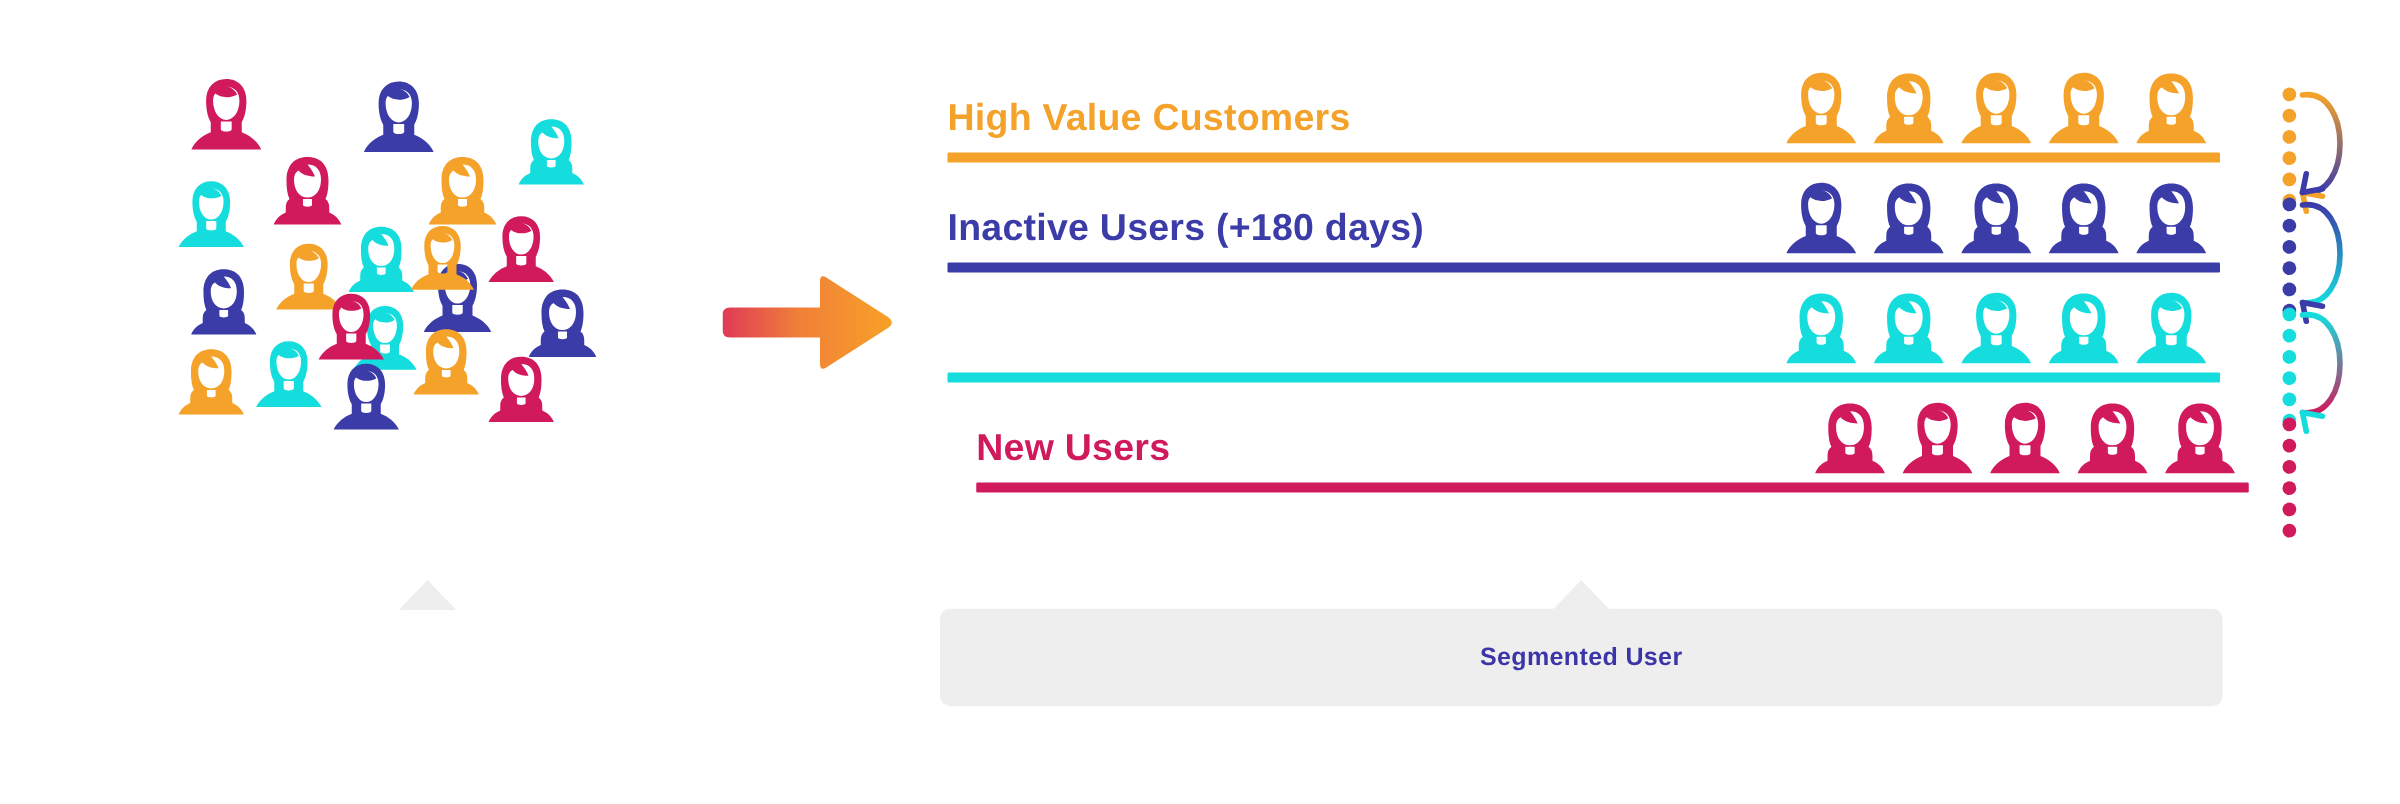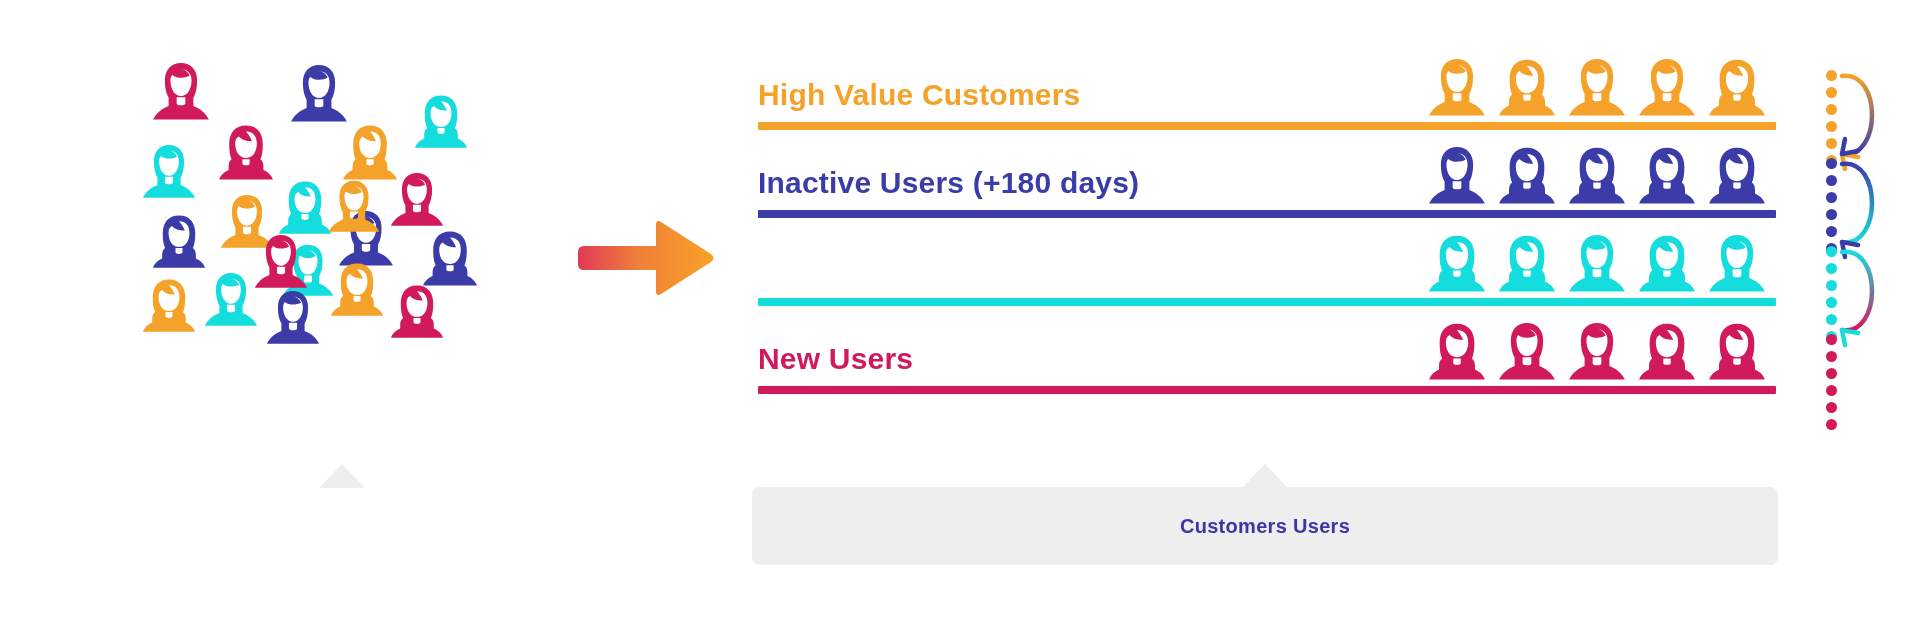--- a/index.html
+++ b/index.html
@@ -189,21 +189,21 @@
             </svg></div>
           <div class="sp" style="left: 210px;"><svg width="62" height="62" viewBox="0 0 100 100">
               <path d="M50 6 C31 6 22 19 22 37 C22 47 23 56 26 62 C22 65 21 69 21 74 L21 80 C14 83 8 88 5 96 L95 96 C92 88 86 83 79 80 L79 74 C79 69 78 65 74 62 C77 56 78 47 78 37 C78 19 69 6 50 6 Z M50 16 C62 16 68 24 68 36 C68 50 61 60 50 60 C39 60 32 50 32 36 C32 30 34 26 38 24 C42 29 50 32 60 32 C58 27 55 22 50 16 Z M44 62 L56 62 L56 70 C56 73 44 73 44 70 Z" fill="#15DDDD" fill-rule="evenodd"></path>
             </svg></div>
           <div class="sp" style="left: 280px;"><svg width="62" height="62" viewBox="0 0 100 100">
               <path d="M50 5 C34 5 24 16 24 33 C24 45 26 54 30 61 L30 74 C20 78 10 85 5 96 L95 96 C90 85 80 78 70 74 L70 61 C74 54 76 45 76 33 C76 16 66 5 50 5 Z M50 15 C61 15 67 22 67 33 C67 47 60 58 50 58 C40 58 33 47 33 33 C33 29 34 26 36 24 C43 30 56 30 64 25 C61 19 56 15 50 15 Z M43 60 L57 60 L57 70 C57 74 43 74 43 70 Z" fill="#15DDDD" fill-rule="evenodd"></path>
             </svg></div>
         </div>
         <div class="segment-bar" style="background: rgb(21, 221, 221);"></div>
       </div>
-      <div class="segment-row" style="top: 264px;">
+      <div class="segment-row" style="top: 264px; margin-left: 23px;">
         <div class="segment-label" style="color: rgb(208, 26, 91);">New Users</div>
         <div class="segment-people">
           <div class="sp" style="left: 0px;"><svg width="62" height="62" viewBox="0 0 100 100">
               <path d="M50 6 C31 6 22 19 22 37 C22 47 23 56 26 62 C22 65 21 69 21 74 L21 80 C14 83 8 88 5 96 L95 96 C92 88 86 83 79 80 L79 74 C79 69 78 65 74 62 C77 56 78 47 78 37 C78 19 69 6 50 6 Z M50 16 C62 16 68 24 68 36 C68 50 61 60 50 60 C39 60 32 50 32 36 C32 30 34 26 38 24 C42 29 50 32 60 32 C58 27 55 22 50 16 Z M44 62 L56 62 L56 70 C56 73 44 73 44 70 Z" fill="#D01A5B" fill-rule="evenodd"></path>
             </svg></div>
           <div class="sp" style="left: 70px;"><svg width="62" height="62" viewBox="0 0 100 100">
               <path d="M50 5 C34 5 24 16 24 33 C24 45 26 54 30 61 L30 74 C20 78 10 85 5 96 L95 96 C90 85 80 78 70 74 L70 61 C74 54 76 45 76 33 C76 16 66 5 50 5 Z M50 15 C61 15 67 22 67 33 C67 47 60 58 50 58 C40 58 33 47 33 33 C33 29 34 26 36 24 C43 30 56 30 64 25 C61 19 56 15 50 15 Z M43 60 L57 60 L57 70 C57 74 43 74 43 70 Z" fill="#D01A5B" fill-rule="evenodd"></path>
             </svg></div>
           <div class="sp" style="left: 140px;"><svg width="62" height="62" viewBox="0 0 100 100">
               <path d="M50 5 C34 5 24 16 24 33 C24 45 26 54 30 61 L30 74 C20 78 10 85 5 96 L95 96 C90 85 80 78 70 74 L70 61 C74 54 76 45 76 33 C76 16 66 5 50 5 Z M50 15 C61 15 67 22 67 33 C67 47 60 58 50 58 C40 58 33 47 33 33 C33 29 34 26 36 24 C43 30 56 30 64 25 C61 19 56 15 50 15 Z M43 60 L57 60 L57 70 C57 74 43 74 43 70 Z" fill="#D01A5B" fill-rule="evenodd"></path>
@@ -289,16 +289,16 @@
       <path d="M23 0 L46 24 L0 24 Z" fill="#EEEEEE"></path>
     </svg>
   </div>
 
   <div class="caption-notch" id="notch-seg">
     <svg width="46" height="24" viewBox="0 0 46 24">
       <path d="M23 0 L46 24 L0 24 Z" fill="#EEEEEE"></path>
     </svg>
   </div>
   <div class="caption-box" id="caption-seg">
-    <span class="caption-text">Customers Users</span>
+    <span class="caption-text">Segmented User</span>
   </div>
 
 </div>
 
 </body></html>

